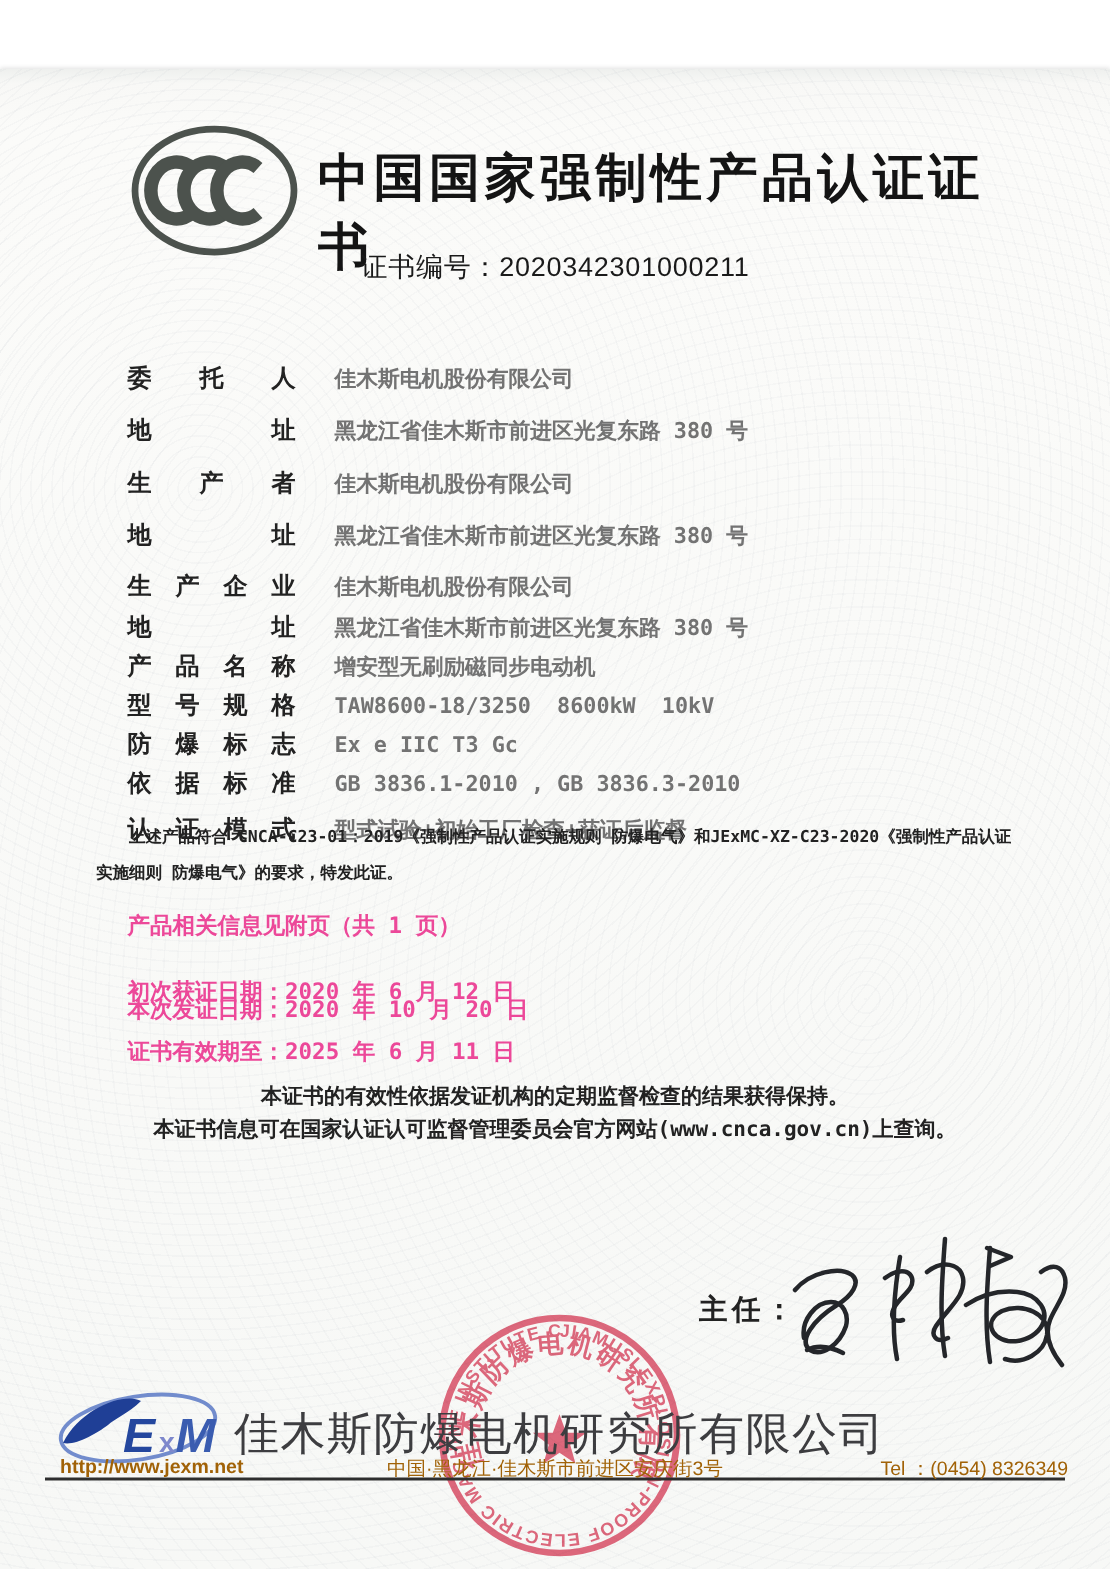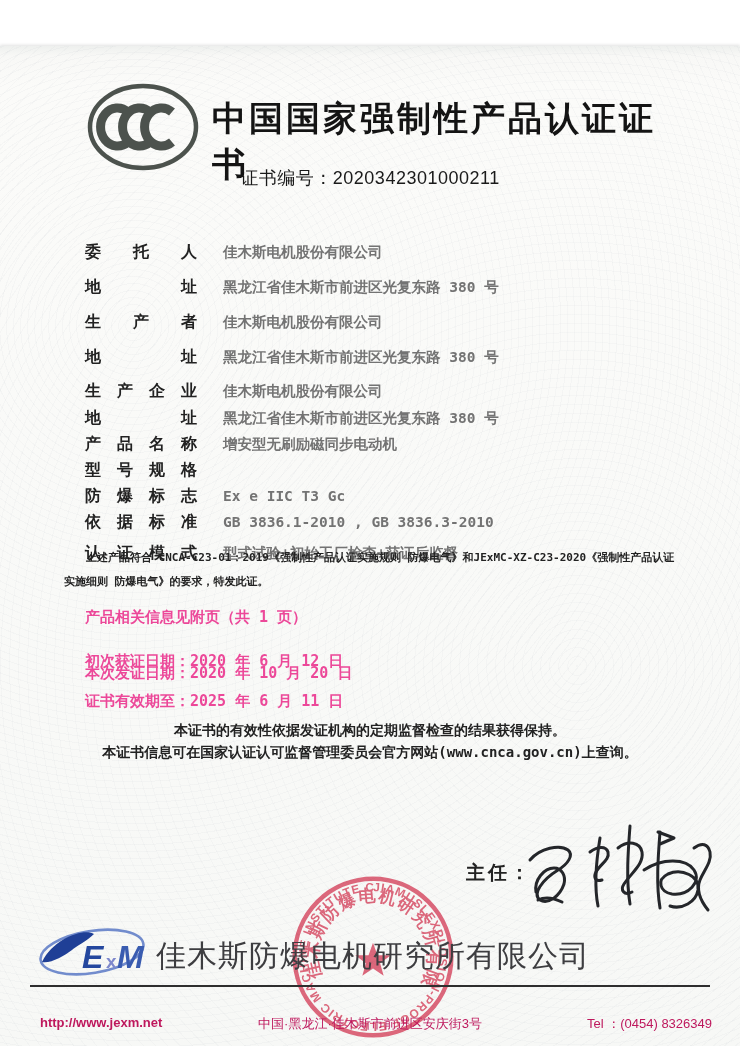--- a/index.html
+++ b/index.html
@@ -59,22 +59,22 @@
     left:466px;top:860px;font-size:19px;font-weight:600;color:#222;letter-spacing:3px;
   }
   
   #company{
     left:156px;top:936px;width:480px;
     font-family:"Liberation Sans", sans-serif;
     font-size:30px;font-weight:500;color:#3d3d40;letter-spacing:1px;
   }
   #footline{left:30px;top:985px;width:680px;height:2px;background:#2e2e2e;}
   .foot{
-    position:absolute;top:1015px;font-family:"Liberation Sans", sans-serif;
-    font-size:13px;color:#be185d;
+    position:absolute;top:970px;font-family:"Liberation Sans", sans-serif;
+    font-size:13px;color:#a16207;
   }
   #foot-web{left:40px;font-weight:700;}
   #foot-addr{left:0;width:740px;text-align:center;}
   #foot-tel{right:28px;}
   #stamp{mix-blend-mode:multiply;opacity:0.88;}
   #signature-svg{pointer-events:none;}
 </style>
 </head>
 <body>
 
@@ -148,20 +148,21 @@
       </div>
     <div class="fvalue">增安型无刷励磁同步电动机</div>
   </div>
   <div class="row" style="top:460px">
     <div class="flabel spread">
         <span>型</span>
         <span>号</span>
         <span>规</span>
         <span>格</span>
       </div>
+    <div class="fvalue">TAW8600-18/3250  8600kW  10kV</div>
   </div>
   <div class="row" style="top:486px">
     <div class="flabel spread">
         <span>防</span>
         <span>爆</span>
         <span>标</span>
         <span>志</span>
       </div>
     <div class="fvalue">Ex e IIC T3 Gc</div>
   </div>

